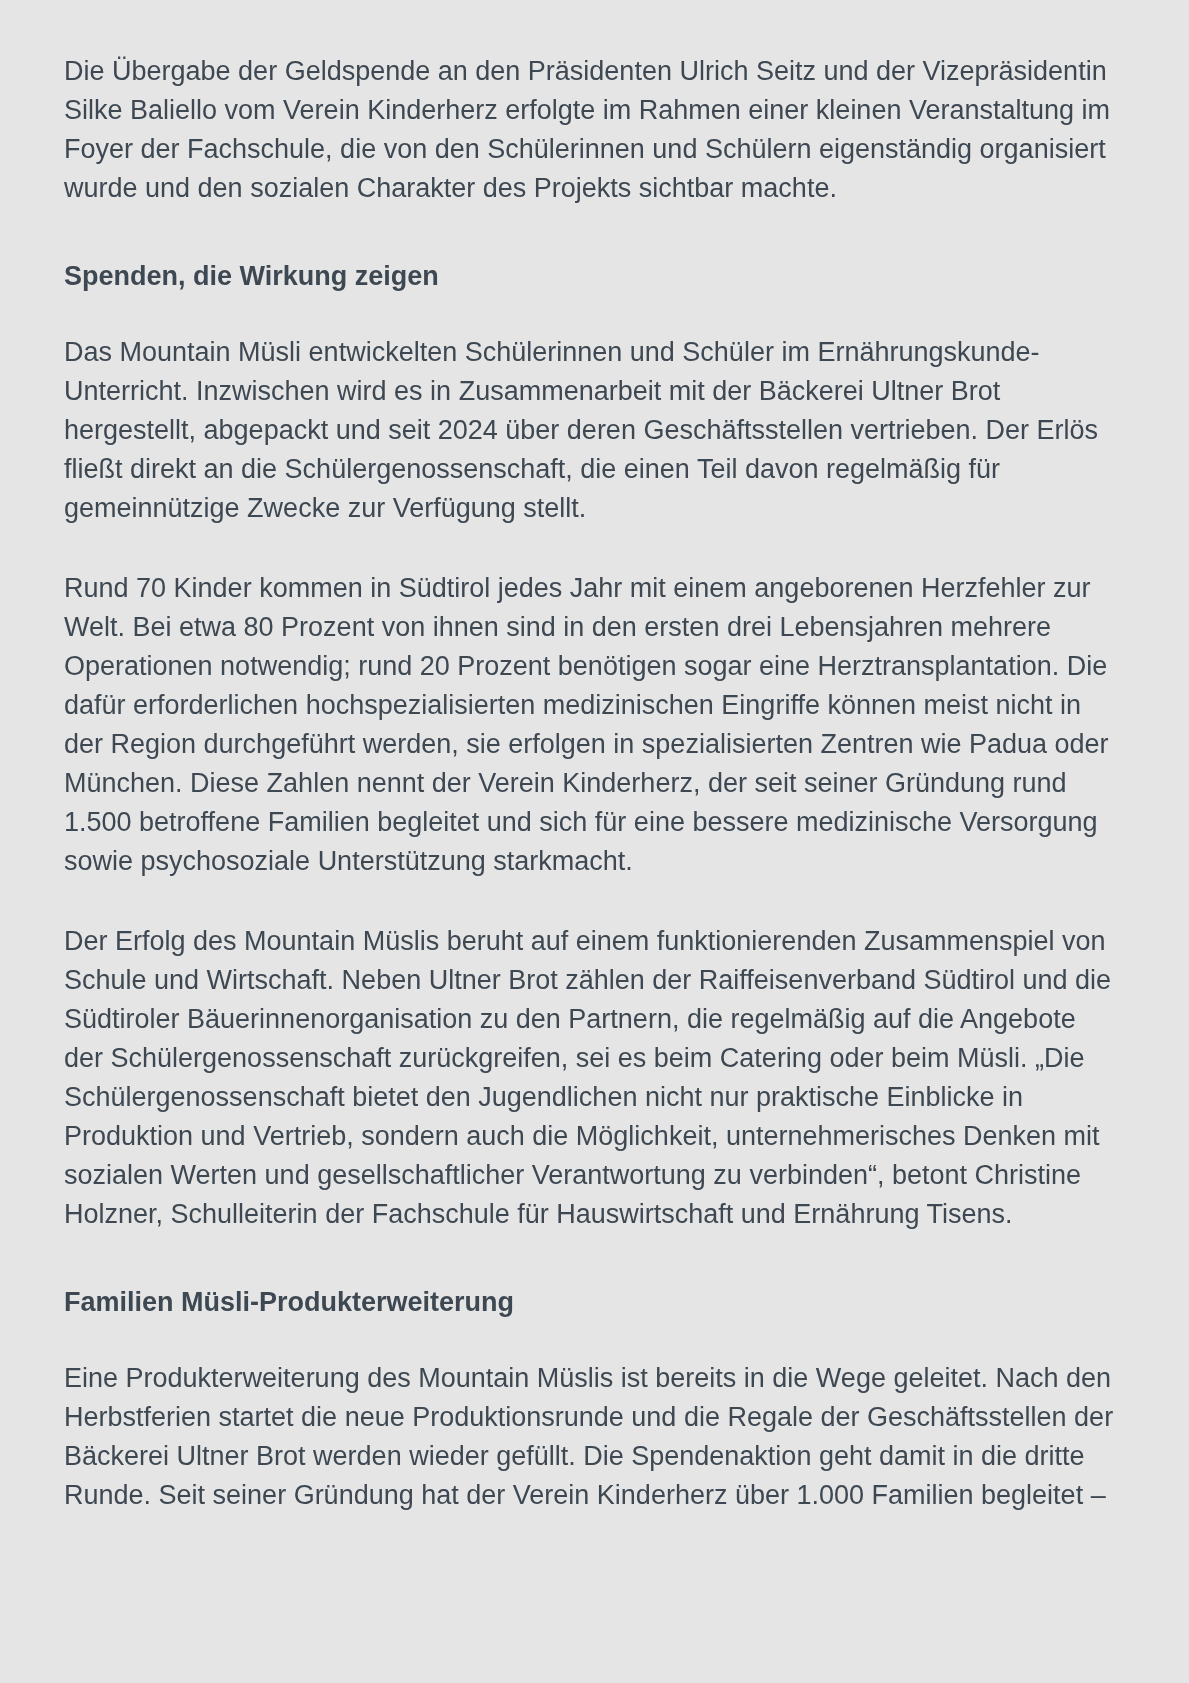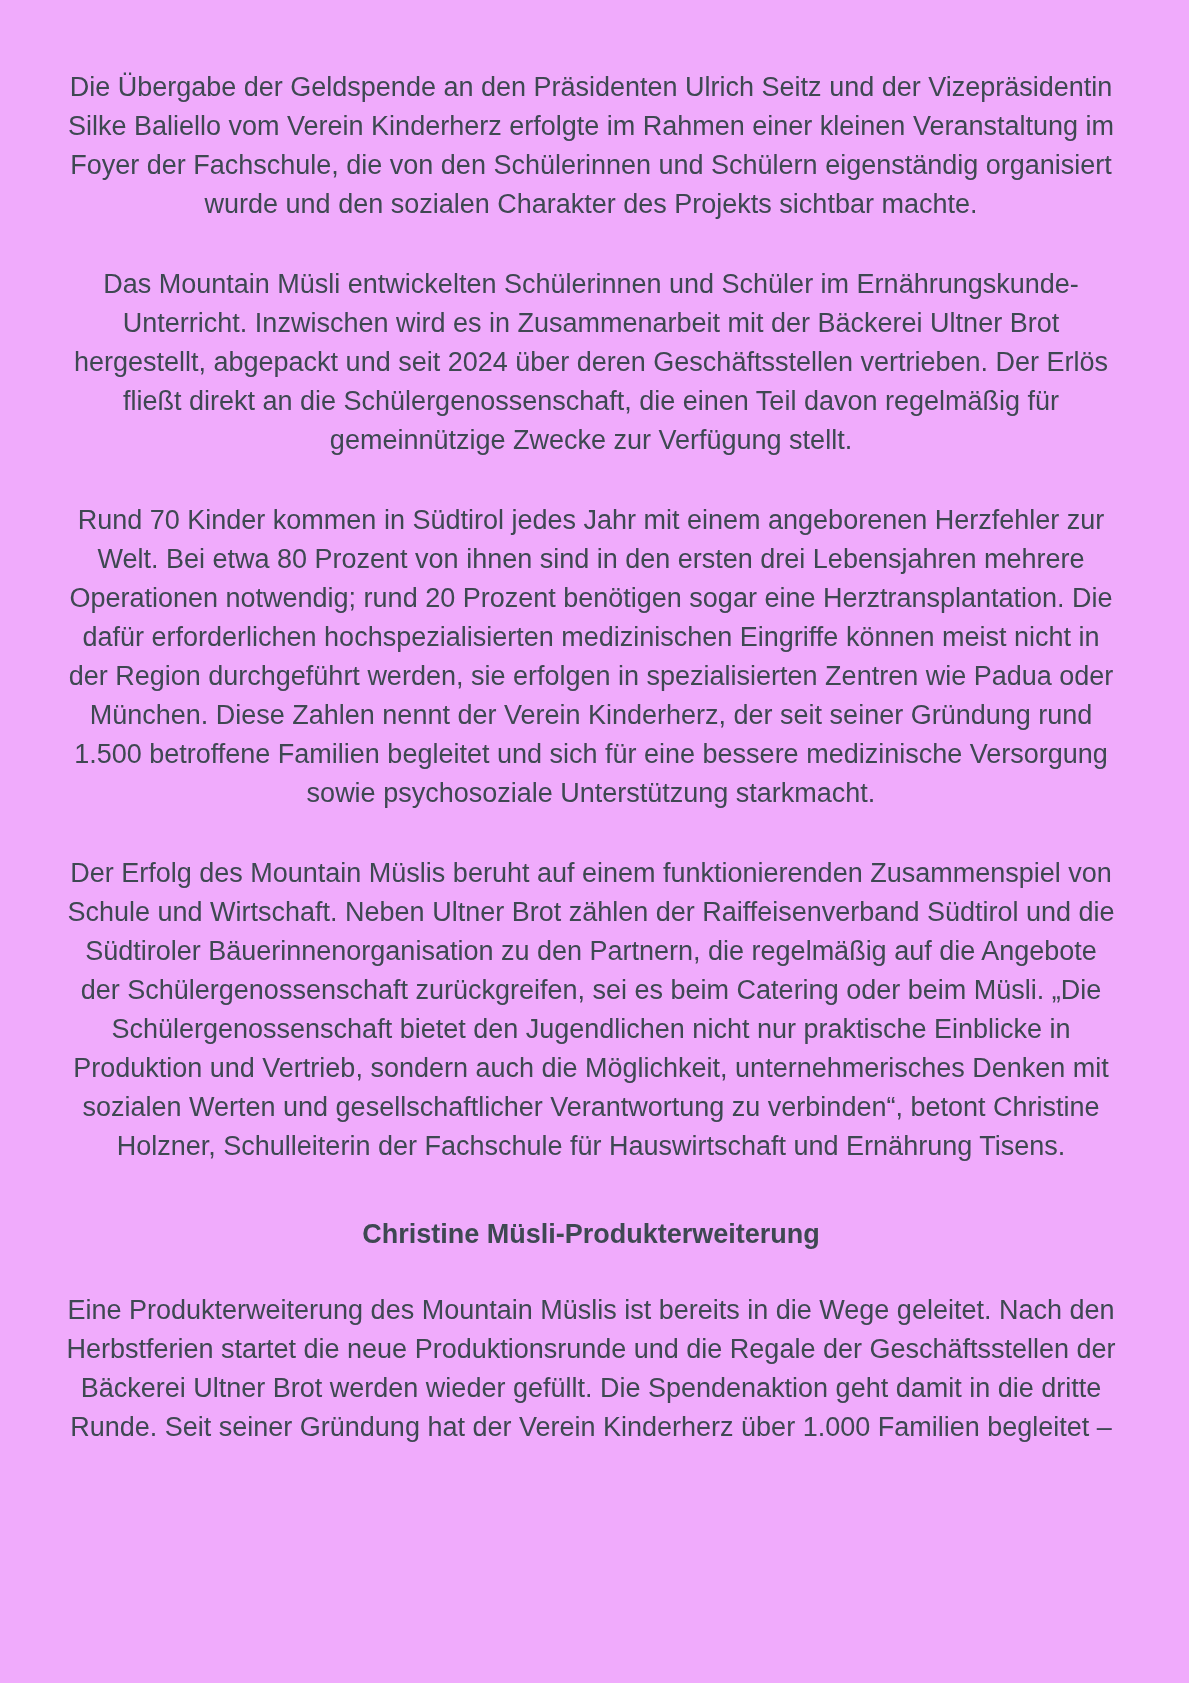--- a/index.html
+++ b/index.html
@@ -5,26 +5,25 @@
   html, body {
     margin: 0;
     padding: 0;
     background: #ffffff;
   }
   .page {
     position: relative;
     width: 1189px;
     height: 1683px;
     box-sizing: border-box;
-    background: #f0abfc;
+    background: #e5e5e5;
     overflow: hidden;
-    padding: 68px 71px 0 64px;
+    padding: 52px 71px 0 64px;
     font-family: "Liberation Sans", "DejaVu Sans", sans-serif;
     color: #3e4852;
-    text-align: center;
   }
   .article {
     width: 1054px;
   }
   .article p {
     margin: 0 0 41px 0;
     font-size: 27px;
     line-height: 39px;
     font-weight: 400;
     letter-spacing: 0;
@@ -37,25 +36,26 @@
     letter-spacing: 0;
   }
 </style>
 </head>
 <body>
 
 <div class="page">
   <div class="article">
     <p>Die Übergabe der Geldspende an den Präsidenten Ulrich Seitz und der Vizepräsidentin Silke Baliello vom Verein Kinderherz erfolgte im Rahmen einer kleinen Veranstaltung im Foyer der Fachschule, die von den Schülerinnen und Schülern eigenständig organisiert wurde und den sozialen Charakter des Projekts sichtbar machte.</p>
 
+    <h3>Spenden, die Wirkung zeigen</h3>
 
     <p>Das Mountain Müsli entwickelten Schülerinnen und Schüler im Ernährungskunde-Unterricht. Inzwischen wird es in Zusammenarbeit mit der Bäckerei Ultner Brot hergestellt, abgepackt und seit 2024 über deren Geschäftsstellen vertrieben. Der Erlös fließt direkt an die Schülergenossenschaft, die einen Teil davon regelmäßig für gemeinnützige Zwecke zur Verfügung stellt.</p>
 
     <p>Rund 70 Kinder kommen in Südtirol jedes Jahr mit einem angeborenen Herzfehler zur Welt. Bei etwa 80 Prozent von ihnen sind in den ersten drei Lebensjahren mehrere Operationen notwendig; rund 20 Prozent benötigen sogar eine Herztransplantation. Die dafür erforderlichen hochspezialisierten medizinischen Eingriffe können meist nicht in der Region durchgeführt werden, sie erfolgen in spezialisierten Zentren wie Padua oder München. Diese Zahlen nennt der Verein Kinderherz, der seit seiner Gründung rund 1.500 betroffene Familien begleitet und sich für eine bessere medizinische Versorgung sowie psychosoziale Unterstützung starkmacht.</p>
 
 
     <p>Der Erfolg des Mountain Müslis beruht auf einem funktionierenden Zusammenspiel von Schule und Wirtschaft. Neben Ultner Brot zählen der Raiffeisenverband Südtirol und die Südtiroler Bäuerinnenorganisation zu den Partnern, die regelmäßig auf die Angebote der Schülergenossenschaft zurückgreifen, sei es beim Catering oder beim Müsli. „Die Schülergenossenschaft bietet den Jugendlichen nicht nur praktische Einblicke in Produktion und Vertrieb, sondern auch die Möglichkeit, unternehmerisches Denken mit sozialen Werten und gesellschaftlicher Verantwortung zu verbinden“, betont Christine Holzner, Schulleiterin der Fachschule für Hauswirtschaft und Ernährung Tisens.</p>
 
-    <h3>Christine Müsli-Produkterweiterung</h3>
+    <h3>Familien Müsli-Produkterweiterung</h3>
 
     <p>Eine Produkterweiterung des Mountain Müslis ist bereits in die Wege geleitet. Nach den Herbstferien startet die neue Produktionsrunde und die Regale der Geschäftsstellen der Bäckerei Ultner Brot werden wieder gefüllt. Die Spendenaktion geht damit in die dritte Runde. Seit seiner Gründung hat der Verein Kinderherz über 1.000 Familien begleitet –</p>
   </div>
 </div>
 
 </body></html>

